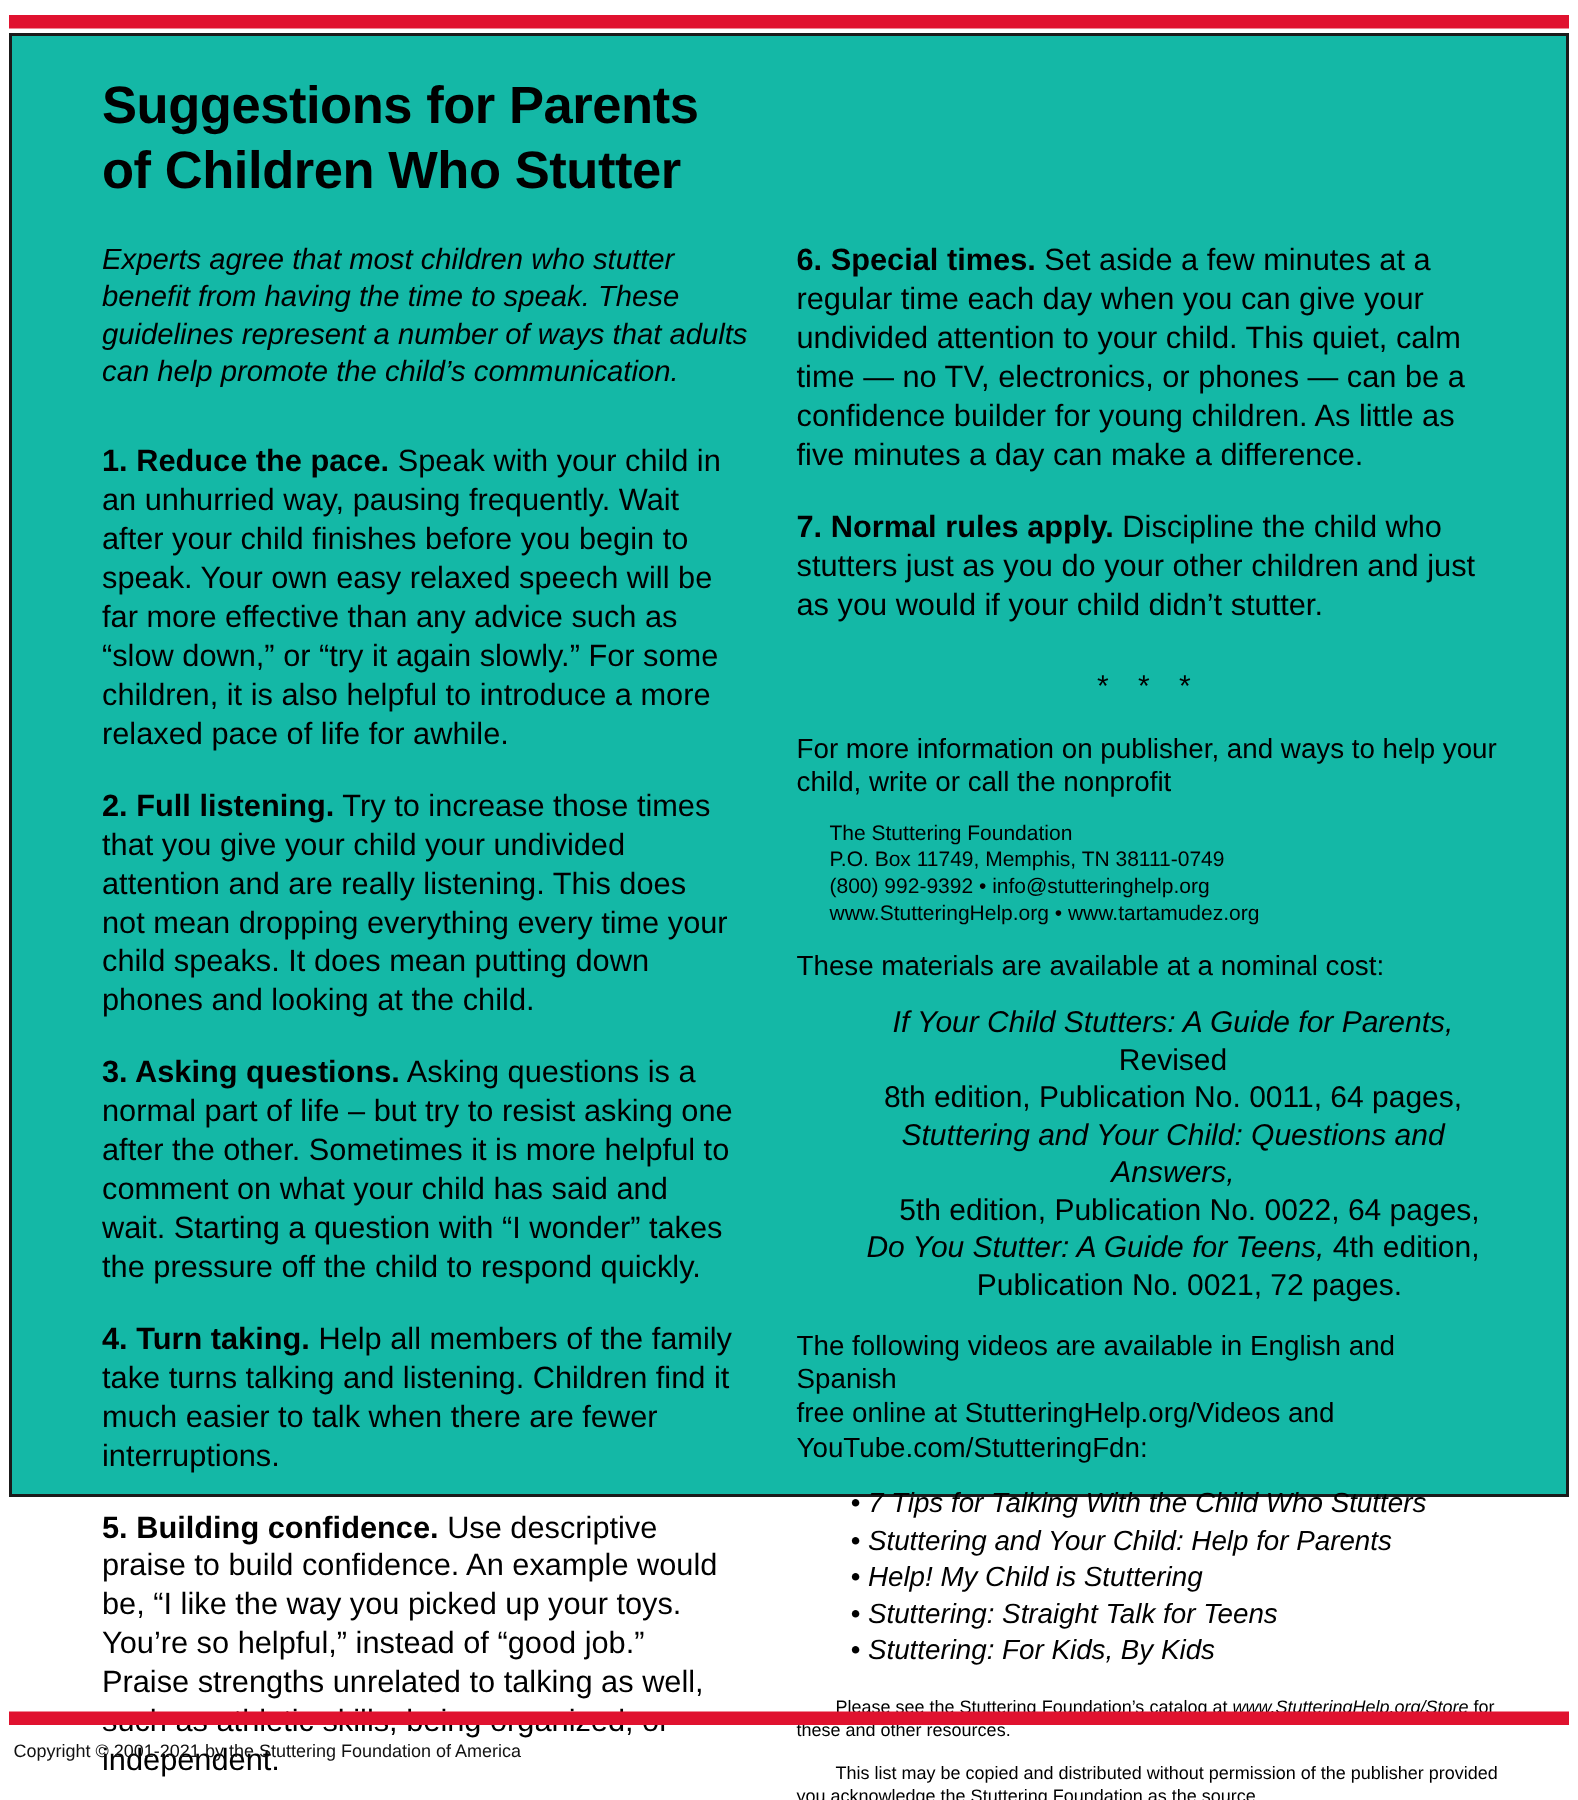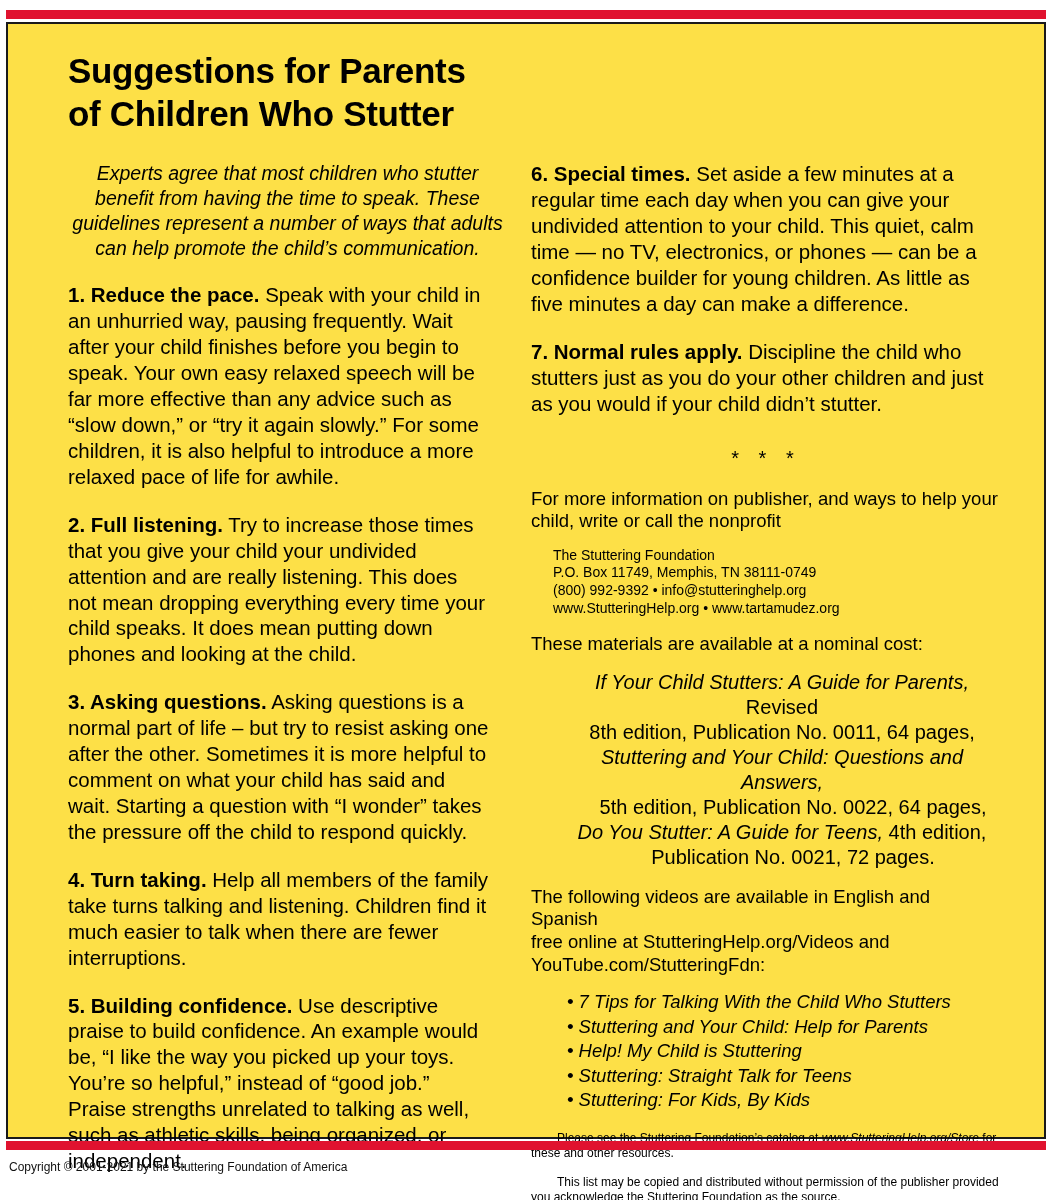--- a/index.html
+++ b/index.html
@@ -36,24 +36,24 @@
     width: 1040px;
     height: 9px;
     background: #e0122f;
   }
   
   .frame {
     position: absolute;
     left: 6px;
     top: 22px;
     width: 1040px;
-    height: 1117px;
+    height: 976px;
     box-sizing: border-box;
     border: 2px solid #1a1a1a;
-    background: #fde047;
+    background: #14b8a6;
     text-decoration: underline;
   }
   .inner {
     position: absolute;
     left: 0;
     top: 0;
     right: 0;
     bottom: 0;
     padding: 18px 26px 10px 60px;
     box-sizing: border-box;
@@ -75,22 +75,21 @@
     box-sizing: border-box;
   }
   .col-right {
     width: 470px;
     box-sizing: border-box;
   }
   .lead {
     font-style: italic;
     font-size: 19.5px;
     line-height: 1.27;
-    margin: 0 0 22px 0;
-    text-align: center;
+    margin: 0 0 35px 0;
   }
   p.body {
     font-size: 20.5px;
     line-height: 1.265;
     margin: 0 16px 22px 0;
   }
   p.body b { font-weight: bold; }
   .r-body {
     font-size: 20.5px;
     line-height: 1.265;

